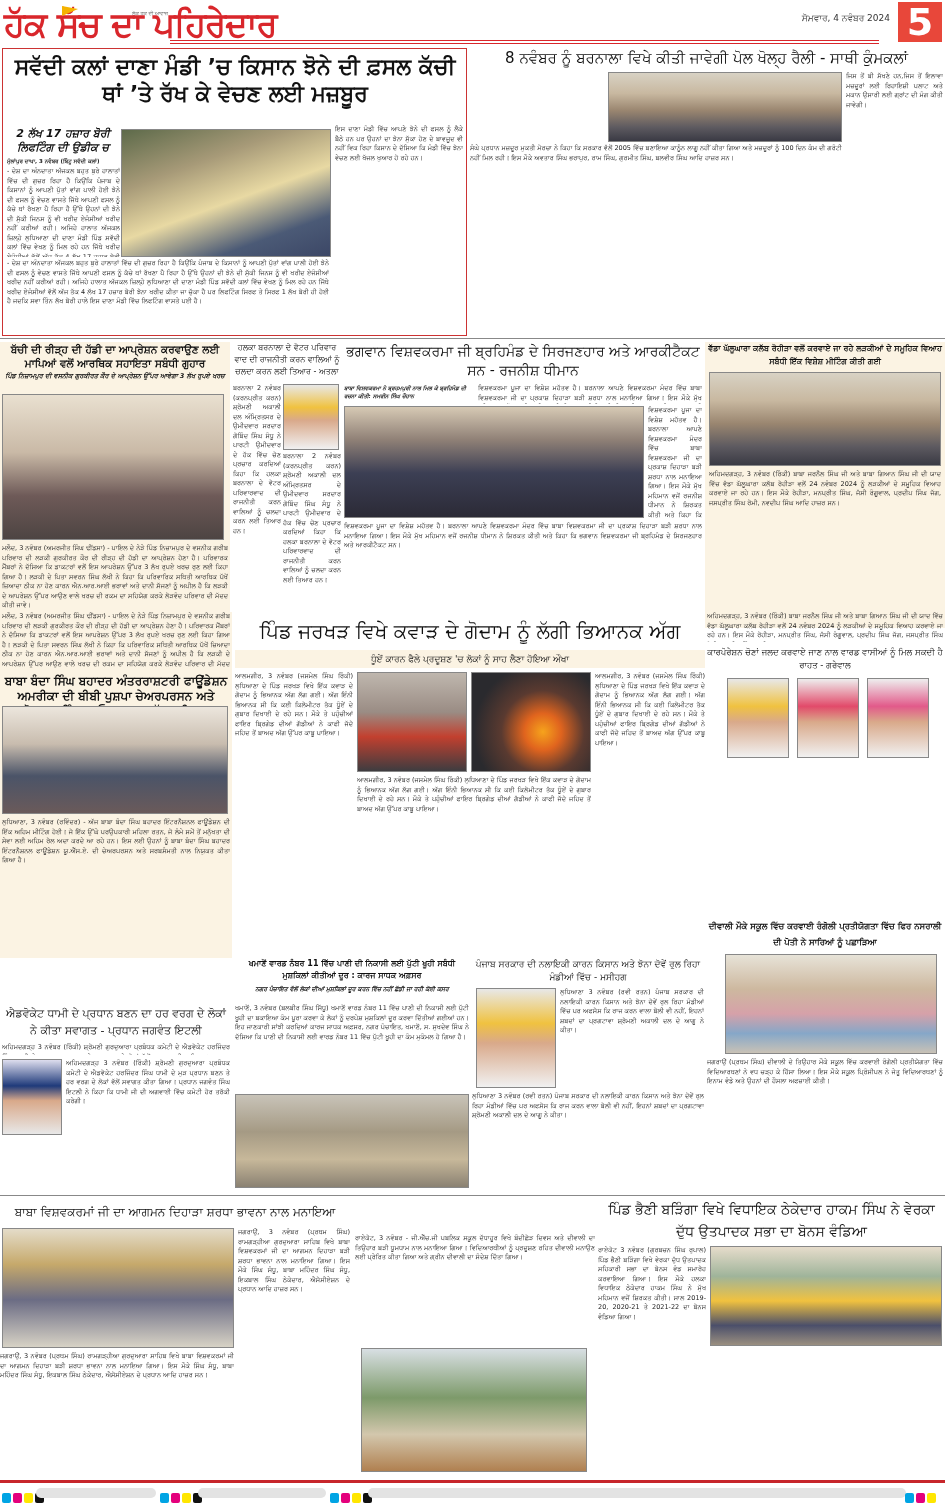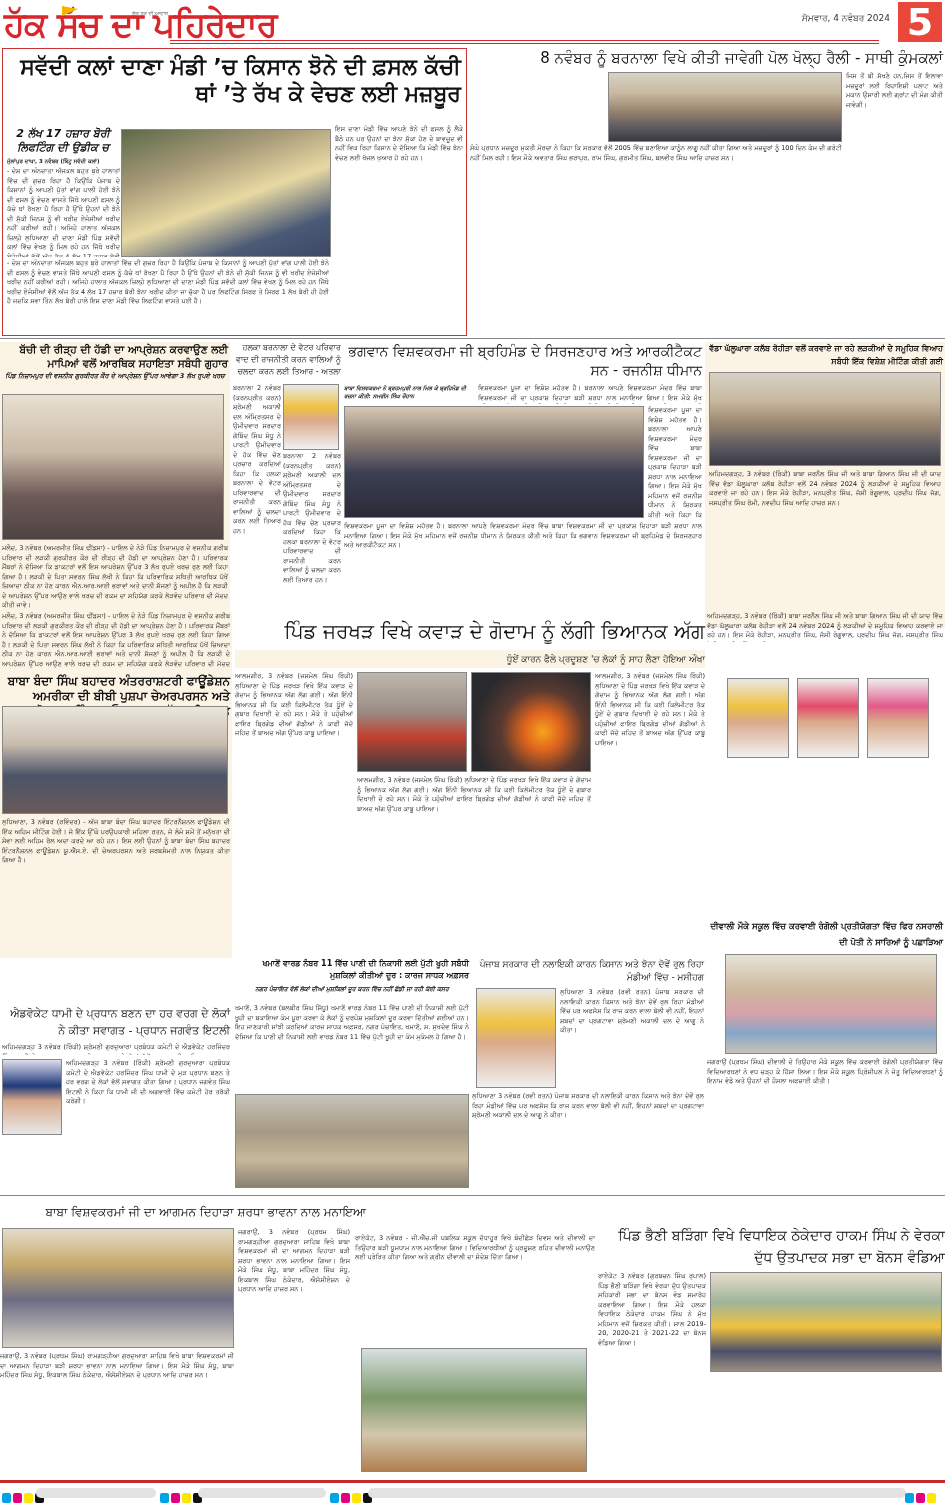--- a/index.html
+++ b/index.html
@@ -5,21 +5,21 @@
 *{box-sizing:border-box;margin:0;padding:0}
 body{width:945px;height:1507px;background:#fff;font-family:"DejaVu Sans",sans-serif;color:#111;position:relative;overflow:hidden}
 .abs{position:absolute}
 .masthead-title{left:4px;top:4px;font-size:34px;font-weight:bold;color:#d9262b;letter-spacing:-1px;line-height:40px;font-family:"DejaVu Sans",sans-serif}
 .masthead-flag{left:62px;top:6px;width:16px;height:10px;background:#f5b300;clip-path:polygon(0 0,100% 30%,0 100%)}
 .tagline{left:132px;top:10px;font-size:5px;color:#666}
 .rule{left:170px;right:66px;height:1px;background:#d9262b}
 .dateline{left:800px;top:13px;font-size:9px;color:#333;width:90px;text-align:right}
 .pageno{left:898px;top:2px;width:44px;height:40px;background:#e8473a;color:#fff;font-size:38px;font-weight:bold;text-align:center;line-height:40px}
 .box{position:absolute;border:1.5px solid #c33}
-.hl{font-weight:bold;color:#111;text-align:right;line-height:1.15}
+.hl{font-weight:bold;color:#111;text-align:center;line-height:1.15}
 .sub{font-style:italic;font-weight:bold;text-align:center}
 .body-text{font-size:6.5px;line-height:9.5px;color:#222;text-align:justify;overflow:hidden}
 .photo{position:absolute;background:linear-gradient(135deg,#9a8a6a,#c9b28a 40%,#6f7d5a 70%,#8a7a60);border:1px solid #888}
 .photo.crowd{background:linear-gradient(180deg,#d8d2c4 0%,#c8b8a0 30%,#9a8670 55%,#5d5a60 80%,#3a3a44 100%)}
 .photo.fire{background:radial-gradient(circle at 60% 60%,#f6a31c 0,#e0641e 20%,#5a3a30 45%,#2a2a2e 75%)}
 .photo.portrait{background:linear-gradient(180deg,#e8e8e8 0%,#f0c240 35%,#d9a98a 55%,#f1f1f1 100%)}
 .photo.green{background:linear-gradient(180deg,#d8dfe3 0%,#7d9a6a 40%,#d3c7ad 70%,#b08050 100%)}
 .cream{background:#fbf3e3}
 .hline{position:absolute;height:1px;background:#bbb}
 .reg-bar{position:absolute;top:1480px;left:0;width:945px;height:3px;background:#c7262b}
@@ -98,20 +98,21 @@
 
 <div class="cream" style="position:absolute;left:0;top:612px;width:232px;height:346px">
   <div class="body-text" style="position:absolute;left:2px;top:0;width:228px;height:56px">ਮਲੌਦ, 3 ਨਵੰਬਰ (ਅਮਰਜੀਤ ਸਿੰਘ ਢੀਂਡਸਾ) - ਪਾਇਲ ਦੇ ਨੇੜੇ ਪਿੰਡ ਨਿਜ਼ਾਮਪੁਰ ਦੇ ਵਸਨੀਕ ਗਰੀਬ ਪਰਿਵਾਰ ਦੀ ਲੜਕੀ ਗੁਰਕੀਰਤ ਕੌਰ ਦੀ ਰੀੜ੍ਹ ਦੀ ਹੱਡੀ ਦਾ ਆਪ੍ਰੇਸ਼ਨ ਹੋਣਾ ਹੈ। ਪਰਿਵਾਰਕ ਮੈਂਬਰਾਂ ਨੇ ਦੱਸਿਆ ਕਿ ਡਾਕਟਰਾਂ ਵਲੋਂ ਇਸ ਆਪਰੇਸ਼ਨ ਉੱਪਰ 3 ਲੱਖ ਰੁਪਏ ਖਰਚ ਰੁਣ ਲਈ ਕਿਹਾ ਗਿਆ ਹੈ। ਲੜਕੀ ਦੇ ਪਿਤਾ ਸਵਰਨ ਸਿੰਘ ਲੱਖੀ ਨੇ ਕਿਹਾ ਕਿ ਪਰਿਵਾਰਿਕ ਸਥਿਤੀ ਆਰਥਿਕ ਪੱਖੋਂ ਜ਼ਿਆਦਾ ਠੀਕ ਨਾ ਹੋਣ ਕਾਰਨ ਐਨ.ਆਰ.ਆਈ ਭਰਾਵਾਂ ਅਤੇ ਦਾਨੀ ਸੱਜਣਾਂ ਨੂੰ ਅਪੀਲ ਹੈ ਕਿ ਲੜਕੀ ਦੇ ਆਪਰੇਸ਼ਨ ਉੱਪਰ ਆਉਣ ਵਾਲੇ ਖਰਚ ਦੀ ਰਕਮ ਦਾ ਸਹਿਯੋਗ ਕਰਕੇ ਲੋੜਵੰਦ ਪਰਿਵਾਰ ਦੀ ਮੱਦਦ ਕੀਤੀ ਜਾਵੇ।</div>
   <div class="hl" style="position:absolute;left:2px;top:62px;width:228px;font-size:12px;line-height:15px">ਬਾਬਾ ਬੰਦਾ ਸਿੰਘ ਬਹਾਦਰ ਅੰਤਰਰਾਸ਼ਟਰੀ ਫਾਊਂਡੇਸ਼ਨ ਅਮਰੀਕਾ ਦੀ ਬੀਬੀ ਪੁਸ਼ਪਾ ਚੇਅਰਪਰਸਨ ਅਤੇ ਮਸੋਹਪਾਲ ਸਿੰਘ ਰਾਓ ਜਨਰਲ ਸਕੱਤਰ ਨਿਯੁਕਤ</div>
   <div class="photo crowd" style="left:2px;top:94px;width:226px;height:108px;background:linear-gradient(180deg,#ece6dd 0%,#c8bcae 35%,#4b5468 65%,#6a5a5a)"></div>
   <div class="body-text" style="position:absolute;left:2px;top:206px;width:228px;height:138px">ਲੁਧਿਆਣਾ, 3 ਨਵੰਬਰ (ਰਵਿੰਦਰ) - ਅੱਜ ਬਾਬਾ ਬੰਦਾ ਸਿੰਘ ਬਹਾਦਰ ਇੰਟਰਨੈਸ਼ਨਲ ਫਾਊਂਡੇਸ਼ਨ ਦੀ ਇੱਕ ਅਹਿਮ ਮੀਟਿੰਗ ਹੋਈ। ਜੋ ਇੱਕ ਉੱਘੇ ਪਰਉਪਕਾਰੀ ਮਹਿਲਾ ਰਤਨ, ਜੋ ਲੰਮੇ ਸਮੇਂ ਤੋਂ ਮਨੁੱਖਤਾ ਦੀ ਸੇਵਾ ਲਈ ਅਹਿਮ ਰੋਲ ਅਦਾ ਕਰਦੇ ਆ ਰਹੇ ਹਨ। ਇਸ ਲਈ ਉਹਨਾਂ ਨੂੰ ਬਾਬਾ ਬੰਦਾ ਸਿੰਘ ਬਹਾਦਰ ਇੰਟਰਨੈਸ਼ਨਲ ਫਾਊਂਡੇਸ਼ਨ ਯੂ.ਐੱਸ.ਏ. ਦੀ ਚੇਅਰਪਰਸਨ ਅਤੇ ਸਰਬਸੰਮਤੀ ਨਾਲ ਨਿਯੁਕਤ ਕੀਤਾ ਗਿਆ ਹੈ।</div>
 </div>
 
 <div style="position:absolute;left:705px;top:612px;width:240px;height:320px">
   <div class="body-text" style="position:absolute;left:2px;top:0;width:236px;height:30px">ਅਹਿਮਦਗੜ੍ਹ, 3 ਨਵੰਬਰ (ਰਿੰਕੀ) ਬਾਬਾ ਜਰਨੈਲ ਸਿੰਘ ਜੀ ਅਤੇ ਬਾਬਾ ਗਿਆਨ ਸਿੰਘ ਜੀ ਦੀ ਯਾਦ ਵਿੱਚ ਵੱਡਾ ਘੱਲੂਘਾਰਾ ਕਲੱਬ ਰੋਹੀੜਾ ਵਲੋਂ 24 ਨਵੰਬਰ 2024 ਨੂੰ ਲੜਕੀਆਂ ਦੇ ਸਮੂਹਿਕ ਵਿਆਹ ਕਰਵਾਏ ਜਾ ਰਹੇ ਹਨ। ਇਸ ਮੌਕੇ ਰੋਹੀੜਾ, ਮਨਪ੍ਰੀਤ ਸਿੰਘ, ਜੱਸੀ ਰੰਗੂਵਾਲ, ਪ੍ਰਦੀਪ ਸਿੰਘ ਜੱਗ, ਜਸਪ੍ਰੀਤ ਸਿੰਘ ਰੋਮੀ, ਨਵਦੀਪ ਸਿੰਘ ਆਦਿ ਹਾਜ਼ਰ ਸਨ।</div>
+  <div class="hl" style="position:absolute;left:2px;top:34px;width:236px;font-size:8.5px;line-height:13px;font-weight:normal">ਕਾਰਪੋਰੇਸ਼ਨ ਚੋਣਾਂ ਜਲਦ ਕਰਵਾਏ ਜਾਣ ਨਾਲ ਵਾਰਡ ਵਾਸੀਆਂ ਨੂੰ ਮਿਲ ਸਕਦੀ ਹੈ ਰਾਹਤ - ਗਰੇਵਾਲ</div>
   <div class="photo portrait" style="left:22px;top:66px;width:62px;height:80px"></div>
   <div class="photo portrait" style="left:92px;top:66px;width:62px;height:80px;background:linear-gradient(180deg,#eee 0%,#e24a6a 35%,#d9a98a 55%,#f1f1f1)"></div>
   <div class="photo portrait" style="left:162px;top:66px;width:62px;height:80px;background:linear-gradient(180deg,#eee 0%,#e25a8a 35%,#d9a98a 55%,#f1f1f1)"></div>
 </div>
 
 <div style="position:absolute;left:705px;top:918px;width:240px;height:270px">
   <div class="hl" style="position:absolute;left:2px;top:0;width:236px;font-size:8.5px;line-height:16px">ਦੀਵਾਲੀ ਮੌਕੇ ਸਕੂਲ ਵਿੱਚ ਕਰਵਾਈ ਰੰਗੋਲੀ ਪ੍ਰਤੀਯੋਗਤਾ ਵਿੱਚ ਫਿਰ ਨਸਰਾਲੀ ਦੀ ਪੋਤੀ ਨੇ ਸਾਰਿਆਂ ਨੂੰ ਪਛਾੜਿਆ</div>
   <div class="photo" style="left:20px;top:36px;width:212px;height:100px;background:linear-gradient(180deg,#e7e3d8 0%,#cdb89f 35%,#d6a1a9 60%,#86a7c8 80%,#c9c2b6)"></div>
   <div class="body-text" style="position:absolute;left:2px;top:140px;width:236px;height:126px">ਜਗਰਾਉਂ (ਪ੍ਰਥਮ ਸਿੰਘ) ਦੀਵਾਲੀ ਦੇ ਤਿਉਹਾਰ ਮੌਕੇ ਸਕੂਲ ਵਿੱਚ ਕਰਵਾਈ ਰੰਗੋਲੀ ਪ੍ਰਤੀਯੋਗਤਾ ਵਿੱਚ ਵਿਦਿਆਰਥਣਾਂ ਨੇ ਵਧ ਚੜ੍ਹ ਕੇ ਹਿੱਸਾ ਲਿਆ। ਇਸ ਮੌਕੇ ਸਕੂਲ ਪ੍ਰਿੰਸੀਪਲ ਨੇ ਜੇਤੂ ਵਿਦਿਆਰਥਣਾਂ ਨੂੰ ਇਨਾਮ ਵੰਡੇ ਅਤੇ ਉਹਨਾਂ ਦੀ ਹੌਸਲਾ ਅਫਜ਼ਾਈ ਕੀਤੀ।</div>
 </div>
@@ -133,32 +134,32 @@
 <div style="position:absolute;left:472px;top:958px;width:232px;height:232px">
   <div class="hl" style="position:absolute;left:0;top:0;width:232px;font-size:9px;line-height:13px;font-weight:normal">ਪੰਜਾਬ ਸਰਕਾਰ ਦੀ ਨਲਾਇਕੀ ਕਾਰਨ ਕਿਸਾਨ ਅਤੇ ਝੋਨਾ ਦੋਵੇਂ ਰੁਲ ਰਿਹਾ ਮੰਡੀਆਂ ਵਿੱਚ - ਮਸੀਹਗ</div>
   <div class="photo portrait" style="left:4px;top:30px;width:80px;height:100px"></div>
   <div class="body-text" style="position:absolute;left:88px;top:30px;width:144px;height:100px">ਲੁਧਿਆਣਾ 3 ਨਵੰਬਰ (ਰਵੀ ਰਤਨ) ਪੰਜਾਬ ਸਰਕਾਰ ਦੀ ਨਲਾਇਕੀ ਕਾਰਨ ਕਿਸਾਨ ਅਤੇ ਝੋਨਾ ਦੋਵੇਂ ਰੁਲ ਰਿਹਾ ਮੰਡੀਆਂ ਵਿੱਚ ਪਰ ਅਫਸੋਸ ਕਿ ਰਾਜ ਕਰਨ ਵਾਲਾ ਬੋਲੀ ਵੀ ਨਹੀਂ, ਇਹਨਾਂ ਸ਼ਬਦਾਂ ਦਾ ਪ੍ਰਗਟਾਵਾ ਸ਼੍ਰੋਮਣੀ ਅਕਾਲੀ ਦਲ ਦੇ ਆਗੂ ਨੇ ਕੀਤਾ।</div>
   <div class="body-text" style="position:absolute;left:0;top:134px;width:232px;height:96px">ਲੁਧਿਆਣਾ 3 ਨਵੰਬਰ (ਰਵੀ ਰਤਨ) ਪੰਜਾਬ ਸਰਕਾਰ ਦੀ ਨਲਾਇਕੀ ਕਾਰਨ ਕਿਸਾਨ ਅਤੇ ਝੋਨਾ ਦੋਵੇਂ ਰੁਲ ਰਿਹਾ ਮੰਡੀਆਂ ਵਿੱਚ ਪਰ ਅਫਸੋਸ ਕਿ ਰਾਜ ਕਰਨ ਵਾਲਾ ਬੋਲੀ ਵੀ ਨਹੀਂ, ਇਹਨਾਂ ਸ਼ਬਦਾਂ ਦਾ ਪ੍ਰਗਟਾਵਾ ਸ਼੍ਰੋਮਣੀ ਅਕਾਲੀ ਦਲ ਦੇ ਆਗੂ ਨੇ ਕੀਤਾ।</div>
 </div>
 
 <div class="hline" style="left:0;top:1195px;width:945px;background:#888"></div>
 
 <div style="position:absolute;left:0;top:1198px;width:350px;height:282px">
-  <div class="hl" style="position:absolute;left:16px;top:4px;width:350px;font-size:12px;line-height:20px;font-weight:normal">ਬਾਬਾ ਵਿਸ਼ਵਕਰਮਾਂ ਜੀ ਦਾ ਆਗਮਨ ਦਿਹਾੜਾ ਸ਼ਰਧਾ ਭਾਵਨਾ ਨਾਲ ਮਨਾਇਆ</div>
+  <div class="hl" style="position:absolute;left:0;top:4px;width:350px;font-size:12px;line-height:20px;font-weight:normal">ਬਾਬਾ ਵਿਸ਼ਵਕਰਮਾਂ ਜੀ ਦਾ ਆਗਮਨ ਦਿਹਾੜਾ ਸ਼ਰਧਾ ਭਾਵਨਾ ਨਾਲ ਮਨਾਇਆ</div>
   <div class="photo crowd" style="left:2px;top:30px;width:232px;height:120px;background:linear-gradient(180deg,#e4dcc9 0%,#c6a96b 30%,#6b6c84 60%,#d7d2c5)"></div>
   <div class="body-text" style="position:absolute;left:238px;top:30px;width:112px;height:248px">ਜਗਰਾਉਂ, 3 ਨਵੰਬਰ (ਪ੍ਰਥਮ ਸਿੰਘ) ਰਾਮਗੜ੍ਹੀਆ ਗੁਰਦੁਆਰਾ ਸਾਹਿਬ ਵਿਖੇ ਬਾਬਾ ਵਿਸ਼ਵਕਰਮਾਂ ਜੀ ਦਾ ਆਗਮਨ ਦਿਹਾੜਾ ਬੜੀ ਸ਼ਰਧਾ ਭਾਵਨਾ ਨਾਲ ਮਨਾਇਆ ਗਿਆ। ਇਸ ਮੌਕੇ ਸਿੰਘ ਸੰਧੂ, ਬਾਬਾ ਮਹਿੰਦਰ ਸਿੰਘ ਸੰਧੂ, ਇਕਬਾਲ ਸਿੰਘ ਠੇਕੇਦਾਰ, ਐਸੋਸੀਏਸ਼ਨ ਦੇ ਪ੍ਰਧਾਨ ਆਦਿ ਹਾਜ਼ਰ ਸਨ।</div>
   <div class="body-text" style="position:absolute;left:0;top:154px;width:234px;height:124px">ਜਗਰਾਉਂ, 3 ਨਵੰਬਰ (ਪ੍ਰਥਮ ਸਿੰਘ) ਰਾਮਗੜ੍ਹੀਆ ਗੁਰਦੁਆਰਾ ਸਾਹਿਬ ਵਿਖੇ ਬਾਬਾ ਵਿਸ਼ਵਕਰਮਾਂ ਜੀ ਦਾ ਆਗਮਨ ਦਿਹਾੜਾ ਬੜੀ ਸ਼ਰਧਾ ਭਾਵਨਾ ਨਾਲ ਮਨਾਇਆ ਗਿਆ। ਇਸ ਮੌਕੇ ਸਿੰਘ ਸੰਧੂ, ਬਾਬਾ ਮਹਿੰਦਰ ਸਿੰਘ ਸੰਧੂ, ਇਕਬਾਲ ਸਿੰਘ ਠੇਕੇਦਾਰ, ਐਸੋਸੀਏਸ਼ਨ ਦੇ ਪ੍ਰਧਾਨ ਆਦਿ ਹਾਜ਼ਰ ਸਨ।</div>
 </div>
 
 <div style="position:absolute;left:355px;top:1198px;width:240px;height:282px">
   <div class="body-text" style="position:absolute;left:0;top:36px;width:240px;height:110px">ਰਾਏਕੋਟ, 3 ਨਵੰਬਰ - ਜੀ.ਐੱਚ.ਜੀ ਪਬਲਿਕ ਸਕੂਲ ਦੱਧਾਹੂਰ ਵਿਖੇ ਬੰਦੀਛੋੜ ਦਿਵਸ ਅਤੇ ਦੀਵਾਲੀ ਦਾ ਤਿਉਹਾਰ ਬੜੀ ਧੂਮਧਾਮ ਨਾਲ ਮਨਾਇਆ ਗਿਆ। ਵਿਦਿਆਰਥੀਆਂ ਨੂੰ ਪ੍ਰਦੂਸ਼ਣ ਰਹਿਤ ਦੀਵਾਲੀ ਮਨਾਉਣ ਲਈ ਪ੍ਰੇਰਿਤ ਕੀਤਾ ਗਿਆ ਅਤੇ ਗ੍ਰੀਨ ਦੀਵਾਲੀ ਦਾ ਸੰਦੇਸ਼ ਦਿੱਤਾ ਗਿਆ।</div>
   <div class="photo green" style="left:6px;top:150px;width:226px;height:124px"></div>
 </div>
 
-<div style="position:absolute;left:598px;top:1224px;width:347px;height:282px">
+<div style="position:absolute;left:598px;top:1198px;width:347px;height:282px">
   <div class="hl" style="position:absolute;left:0;top:0;width:347px;font-size:14px;line-height:22px;font-weight:normal">ਪਿੰਡ ਭੈਣੀ ਬੜਿੰਗਾ ਵਿਖੇ ਵਿਧਾਇਕ ਠੇਕੇਦਾਰ ਹਾਕਮ ਸਿੰਘ ਨੇ ਵੇਰਕਾ ਦੁੱਧ ਉਤਪਾਦਕ ਸਭਾ ਦਾ ਬੋਨਸ ਵੰਡਿਆ</div>
   <div class="body-text" style="position:absolute;left:0;top:48px;width:108px;height:232px">ਰਾਏਕੋਟ 3 ਨਵੰਬਰ (ਗੁਰਬਚਨ ਸਿੰਘ ਰੁਪਾਲ) ਪਿੰਡ ਭੈਣੀ ਬੜਿੰਗਾ ਵਿਖੇ ਵੇਰਕਾ ਦੁੱਧ ਉਤਪਾਦਕ ਸਹਿਕਾਰੀ ਸਭਾ ਦਾ ਬੋਨਸ ਵੰਡ ਸਮਾਰੋਹ ਕਰਵਾਇਆ ਗਿਆ। ਇਸ ਮੌਕੇ ਹਲਕਾ ਵਿਧਾਇਕ ਠੇਕੇਦਾਰ ਹਾਕਮ ਸਿੰਘ ਨੇ ਮੁੱਖ ਮਹਿਮਾਨ ਵਜੋਂ ਸ਼ਿਰਕਤ ਕੀਤੀ। ਸਾਲ 2019-20, 2020-21 ਤੇ 2021-22 ਦਾ ਬੋਨਸ ਵੰਡਿਆ ਗਿਆ।</div>
   <div class="photo crowd" style="left:112px;top:48px;width:232px;height:100px;background:linear-gradient(180deg,#e6dccb 0%,#9fb49a 30%,#f1c23f 55%,#4b4f6a 80%,#9a8f80)"></div>
 </div>
 
 <div class="reg-bar"></div>
 <div class="abs" style="left:2px;top:1488px">
   <span class="swatch" style="background:#00a4e4"></span><span class="swatch" style="background:#e4007c"></span><span class="swatch" style="background:#ffe600"></span><span class="swatch" style="background:#111"></span>
 </div>
 <div class="pill" style="left:36px;width:120px"></div>

